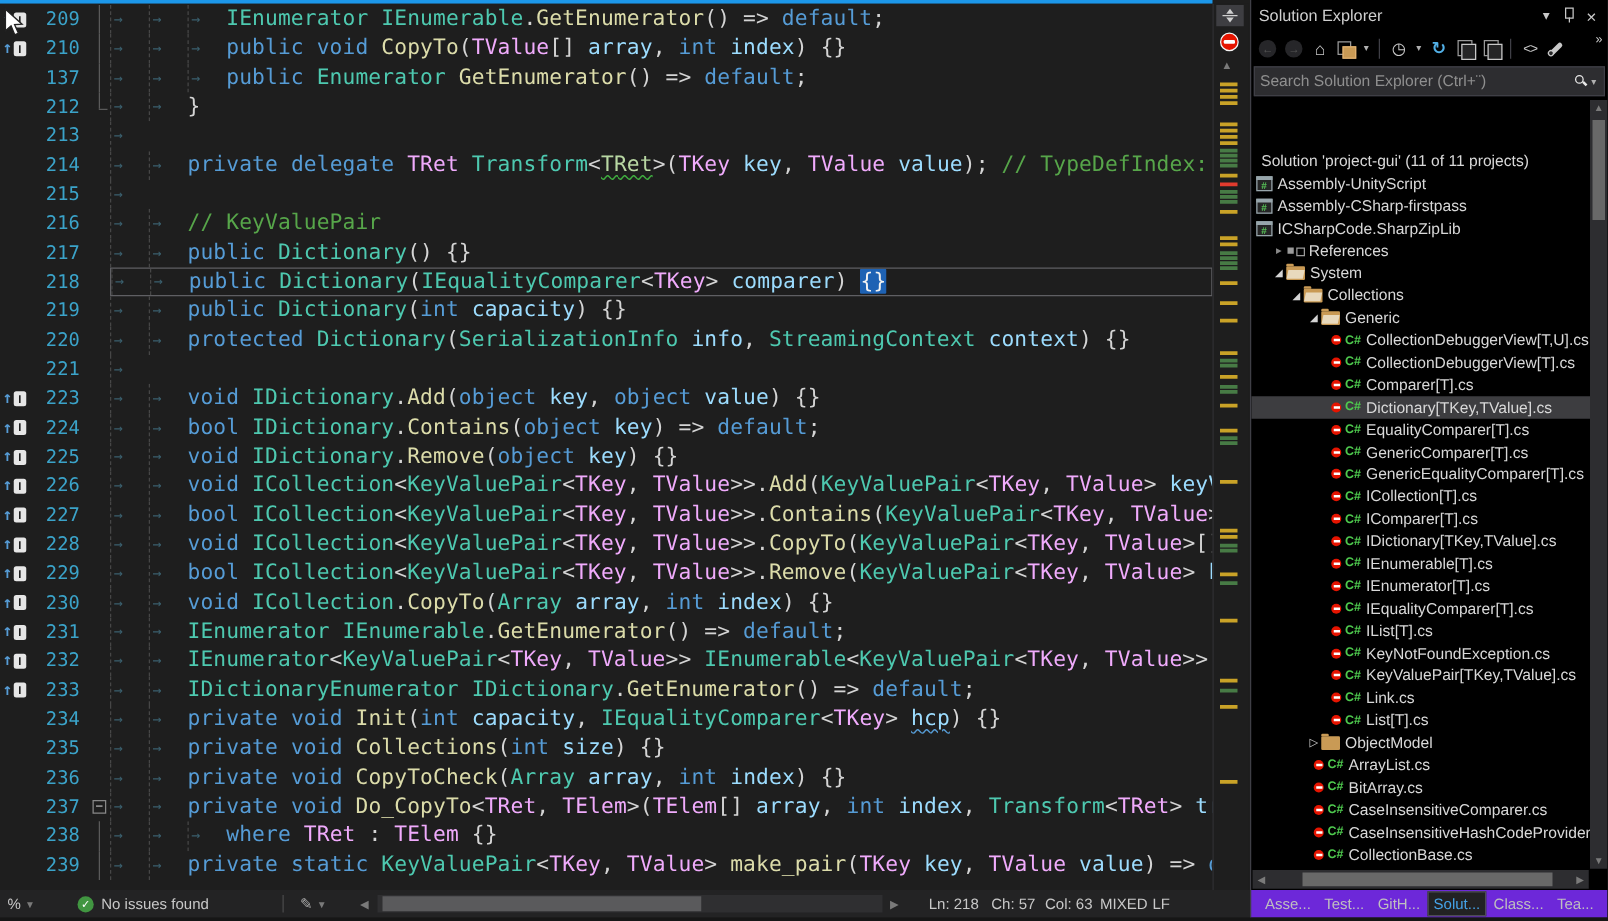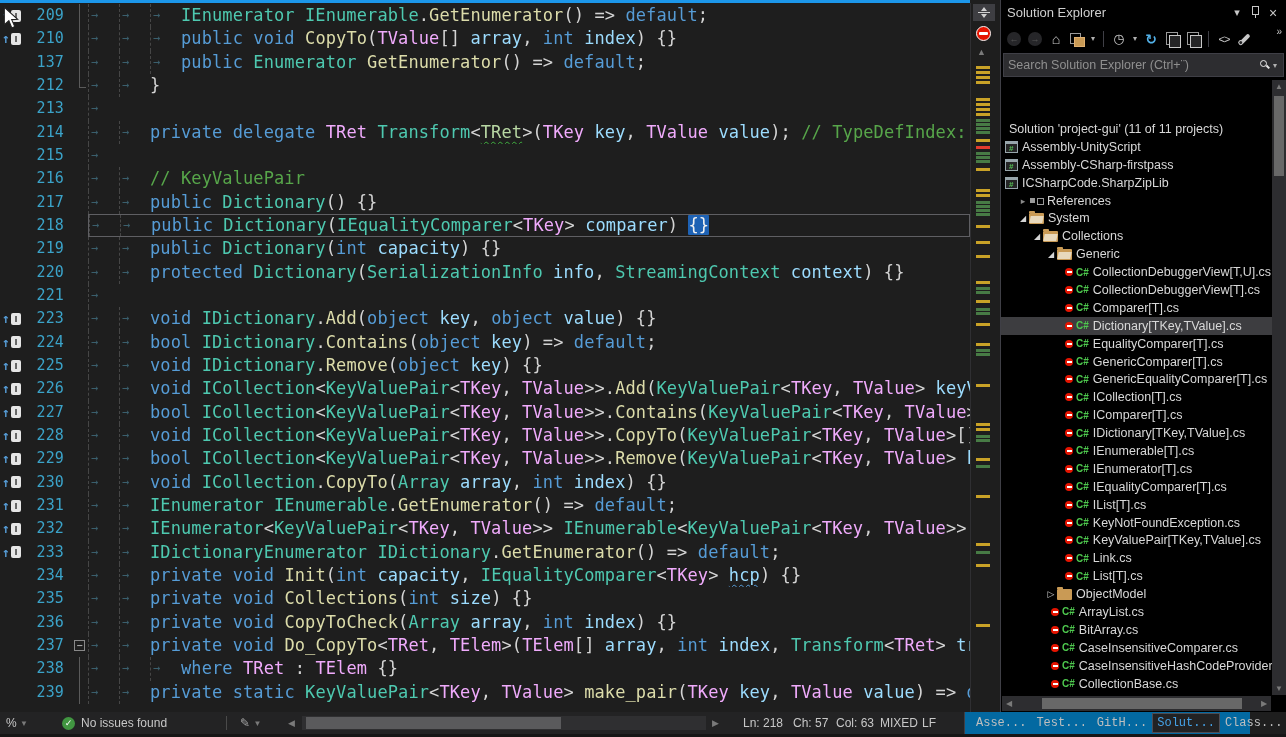--- a/index.html
+++ b/index.html
@@ -112,22 +112,22 @@
   #statusbar{position:absolute;left:0;top:712px;width:1000px;height:22px;background:#232324;color:#C8C8C8;font-size:12px;}
   #statusbar .abs{position:absolute;top:0;height:22px;display:flex;align-items:center;}
   .chk{width:13px;height:13px;border-radius:50%;background:#419641;color:#FFF;font-size:9px;line-height:13px;text-align:center;margin-right:6px;}
   .sb-sep{width:1px;height:14px;background:#4A4A4A;}
   .pen{color:#A8A8A8;font-size:12px;}
   .esc-track{position:absolute;left:302px;top:4px;width:404px;height:14px;background:#2F2F31;}
   .esc-thumb{position:absolute;left:4px;top:1px;width:255px;height:12px;background:#5A5A5C;}
   .sb-arr{color:#7A7A7A;font-size:9px;}
 
   
-  #tabsbar{position:absolute;left:964px;top:712px;width:286px;height:22px;background:#0369a1;border-left:1px solid #3F3F46;box-sizing:border-box;
-           display:flex;align-items:center;justify-content:space-between;padding:0 6px;font-family:Liberation Mono, monospace;}
+  #tabsbar{position:absolute;left:1000px;top:712px;width:286px;height:22px;background:#6d28d9;border-left:1px solid #3F3F46;box-sizing:border-box;
+           display:flex;align-items:center;justify-content:space-between;padding:0 6px;}
   .wtab{color:#BFBFBF;font-size:12px;padding:2px 4px;border:1px solid transparent;}
   .wtab.active{color:#45A3E8;border:1px solid #4D4D55;background:#222223;}
 
   #bottomstrip{position:absolute;left:0;top:734px;width:1286px;height:3px;background:#161616;}
 </style>
 </head>
 <body>
 
 <div id="app">
 

